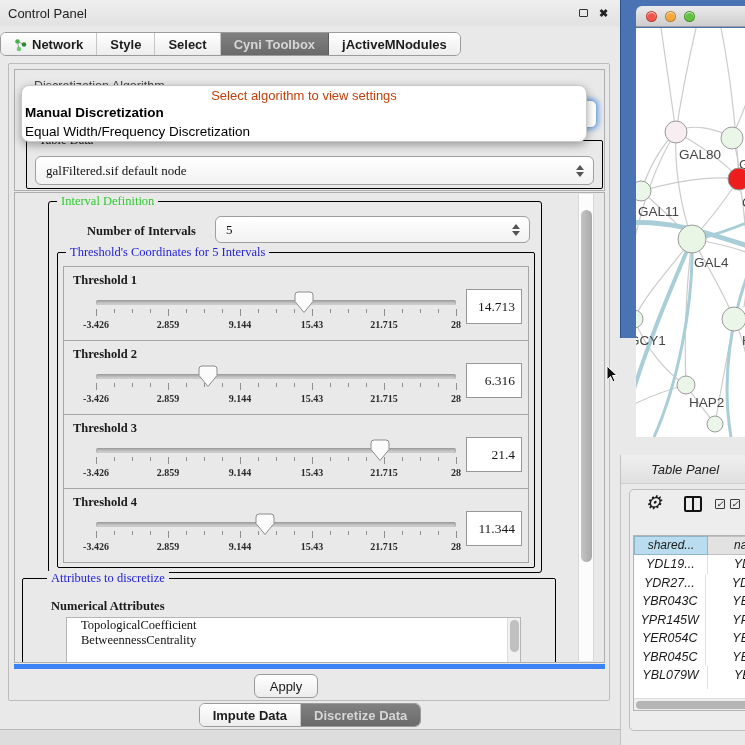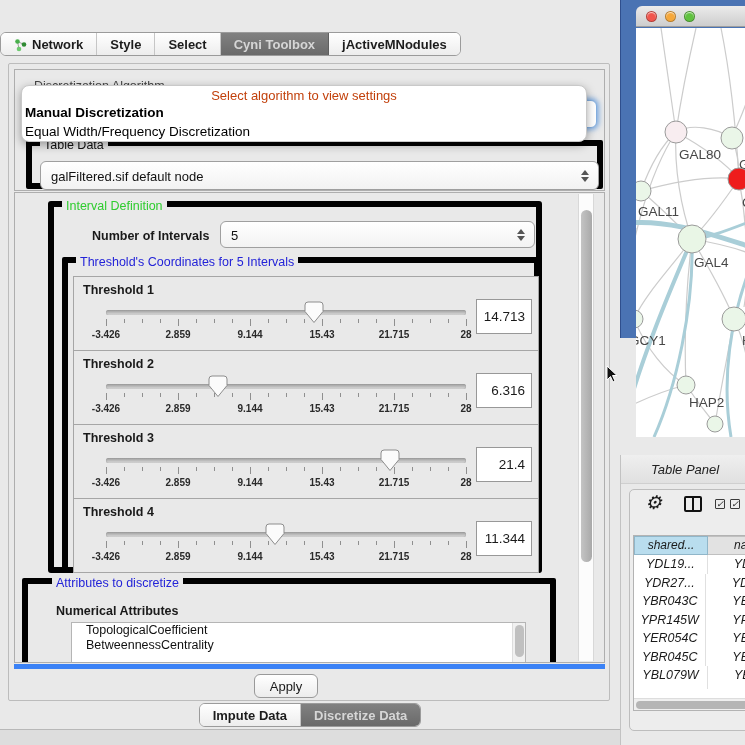--- a/index.html
+++ b/index.html
@@ -26,21 +26,21 @@
 
   .subpanel1 { position:absolute; left:5px; top:5px; width:591px; height:122px; border:1px solid #aeaeae; background:#e9e9e9; }
   .algo-title { position:absolute; left:19px; top:9px; font-size:12.5px; color:#444; }
   .algo-combo { position:absolute; left:19px; top:30px; width:563px; height:28px; background:#fff; border:1.5px solid #84aede; border-radius:6px; box-shadow:0 0 5px 2px rgba(90,150,220,.75); }
 
   .popup { position:absolute; left:6px; top:15px; width:566px; height:57px; background:#fff; border:1px solid #c9c9c9; border-radius:8px; box-shadow:0 3px 10px rgba(0,0,0,.35); z-index:40; overflow:hidden; }
   .popup-hint { text-align:center; color:#c2410c; font-size:13px; padding-top:2px; }
   .popup-opt { font-size:13.5px; padding:1px 4px 1px 3px; line-height:17px; color:#000; }
   .popup-opt.first { font-weight:bold; }
 
-  .groupbox { position:absolute; border:6px solid #000000; border-radius:2px; }
+  .groupbox { position:absolute; border:1px solid #000000; border-radius:2px;font-family:Liberation Serif, serif; }
   .gb-title { position:absolute; top:-8px; left:8px; background:#e9e9e9; padding:0 4px; font-size:12.5px; white-space:nowrap; }
   .gb-green { color:#2ecc2e; }
   .gb-blue  { color:#2323d8; }
   .gb-black { color:#111; }
 
   .combo { position:absolute; background:linear-gradient(#ffffff,#f2f2f2); border:1px solid #9f9f9f; border-radius:6px; font-size:13px; color:#111; }
   .combo-text { position:absolute; left:10px; top:50%; transform:translateY(-50%); }
   .stepper { position:absolute; right:9px; top:50%; transform:translateY(-50%); display:flex; flex-direction:column; gap:2px; }
   .stepper .up   { width:0; height:0; border-left:4px solid transparent; border-right:4px solid transparent; border-bottom:5px solid #555; }
   .stepper .down { width:0; height:0; border-left:4px solid transparent; border-right:4px solid transparent; border-top:5px solid #555; }
@@ -100,20 +100,27 @@
   .tp-c2 { flex:1; padding-left:26px; line-height:18px; }
   .hscroll { position:absolute; left:0; right:0; bottom:0; height:12px; background:#efefef; border-top:1px solid #ddd; }
   .hscroll .thumb { position:absolute; left:2px; top:2px; width:116px; height:8px; background:#b5b5b5; border-radius:4px; }
 
   .mouse-cursor { position:absolute; left:605px; top:365px; z-index:60; }
 </style>
 </head>
 <body>
 
 <div id="control-panel">
+  <div class="cp-titlebar">
+    <span class="cp-title">Control Panel</span>
+    <span class="win-btn float-btn">
+        <span class="sq"></span>
+      </span>
+    <span class="win-btn close-btn">✖</span>
+  </div>
 
   <div class="top-tabs">
       <div class="seg-group" id="top-tab-group">
         <div class="seg">
           <svg width="13" height="14" viewBox="0 0 13 14" style="margin-top:1px">
             <line x1="3.5" y1="3.5" x2="10" y2="6.5" stroke="#9c9c9c"></line>
             <line x1="3.5" y1="3.5" x2="5" y2="11" stroke="#9c9c9c"></line>
             <circle cx="3.5" cy="3.5" r="2.3" fill="#49b04c"></circle>
             <circle cx="10" cy="6.5" r="2.3" fill="#2f8b33"></circle>
             <circle cx="5" cy="11" r="2.3" fill="#6ecb70"></circle>

